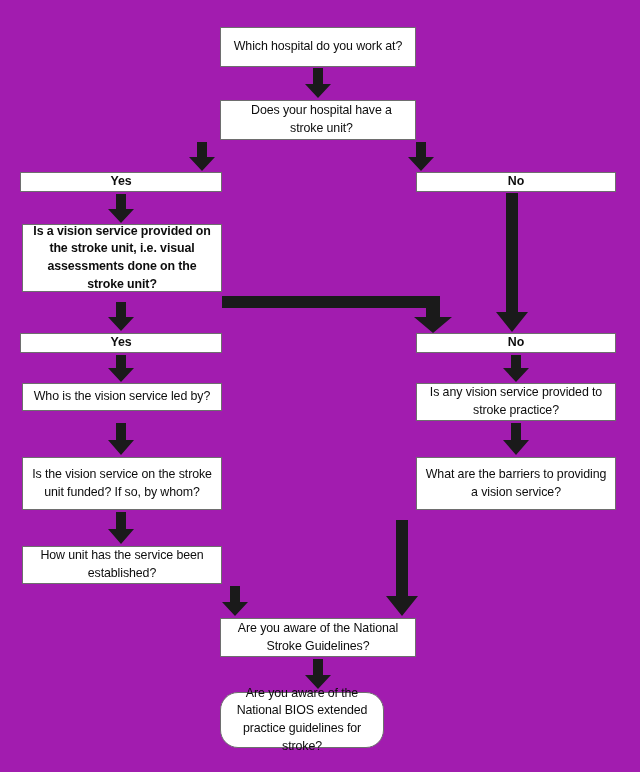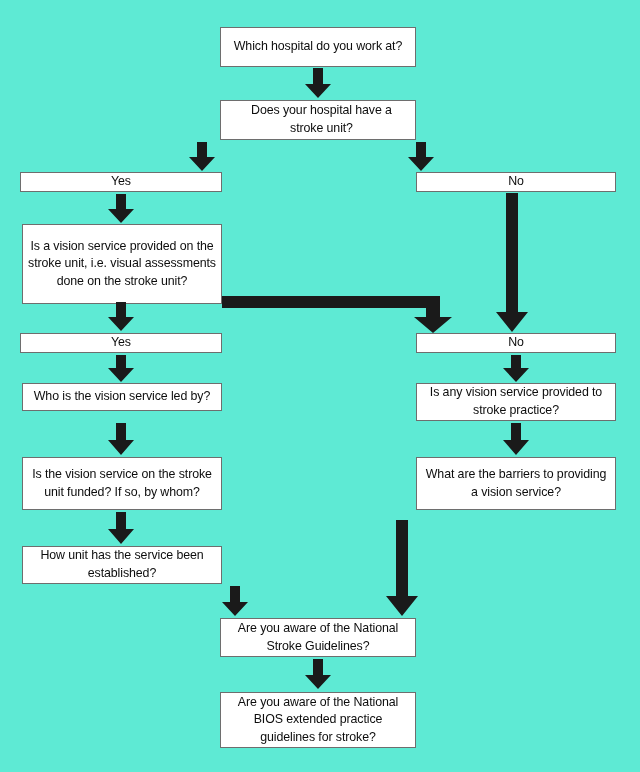--- a/index.html
+++ b/index.html
@@ -4,41 +4,42 @@
 <style>
   html, body {
     margin: 0;
     padding: 0;
     background: #ffffff;
   }
   #canvas {
     position: relative;
     width: 640px;
     height: 772px;
-    background: #5eead4;
+    background: #a21caf;
     font-family: "Liberation Sans", sans-serif;
     overflow: hidden;
   }
   .node {
     position: absolute;
     box-sizing: border-box;
     border: 1px solid #6e6e6e;
     background: #ffffff;
     color: #0d0d0d;
     display: flex;
     align-items: center;
     justify-content: center;
     text-align: center;
     font-size: 12.4px;
     line-height: 1.42;
     padding: 2px 5px;
     letter-spacing: -0.1px;
   }
   .node.label-bar {
     font-size: 12.4px;
+    font-weight: bold;
   }
   .arrow {
     position: absolute;
   }
   .arrow svg {
     display: block;
     overflow: visible;
   }
   .ink { fill: #1a1a1a; }
 </style>
@@ -48,39 +49,39 @@
 <div id="canvas">
 
   <div class="node" style="left:220px; top:27px; width:196px; height:40px;">Which hospital do you work at?</div>
 
   <div class="node" style="left:220px; top:100px; width:196px; height:40px;padding-left:12px;">Does your hospital have a stroke unit?</div>
 
   <div class="node label-bar" style="left:20px; top:172px; width:202px; height:20px;">Yes</div>
 
   <div class="node label-bar" style="left:416px; top:172px; width:200px; height:20px;">No</div>
 
-  <div class="node" style="left:22px; top:224px; width:200px; height:80px;">Is a vision service provided on the stroke unit, i.e. visual assessments done on the stroke unit?</div>
+  <div class="node" style="left:22px; top:224px; width:200px; height:68px;font-weight:bold;">Is a vision service provided on the stroke unit, i.e. visual assessments done on the stroke unit?</div>
 
   <div class="node label-bar" style="left:20px; top:333px; width:202px; height:20px;">Yes</div>
 
   <div class="node label-bar" style="left:416px; top:333px; width:200px; height:20px;">No</div>
 
   <div class="node" style="left:22px; top:383px; width:200px; height:28px;">Who is the vision service led by?</div>
 
   <div class="node" style="left:22px; top:457px; width:200px; height:53px;">Is the vision service on the stroke unit funded? If so, by whom?</div>
 
   <div class="node" style="left:22px; top:546px; width:200px; height:38px;">How unit has the service been established?</div>
 
   <div class="node" style="left:416px; top:383px; width:200px; height:38px;">Is any vision service provided to stroke practice?</div>
 
   <div class="node" style="left:416px; top:457px; width:200px; height:53px;">What are the barriers to providing a vision service?</div>
 
   <div class="node" style="left:220px; top:618px; width:196px; height:39px;">Are you aware of the National Stroke Guidelines?</div>
 
-  <div class="node" style="left:220px; top:692px; width:196px; height:56px;">Are you aware of the National BIOS extended practice guidelines for stroke?</div>
+  <div class="node" style="left:220px; top:692px; width:164px; height:56px;border-radius:18px;">Are you aware of the National BIOS extended practice guidelines for stroke?</div>
 
   <div class="arrow" style="left:305px; top:68px; width:26px; height:30px;">
     <svg width="26" height="30" viewBox="0 0 26 30">
       <polygon class="ink" points="8,0 18,0 18,16 26,16 13,30 0,16 8,16"></polygon>
     </svg>
   </div>
 
   <div class="arrow" style="left:189px; top:142px; width:26px; height:29px;">
     <svg width="26" height="29" viewBox="0 0 26 29">
       <polygon class="ink" points="8,0 18,0 18,15 26,15 13,29 0,15 8,15"></polygon>

